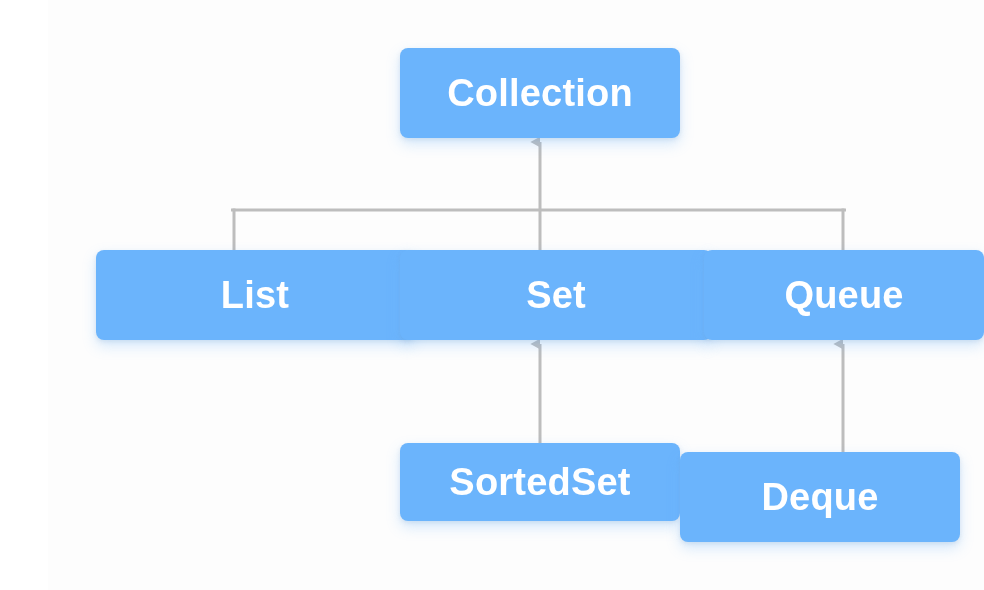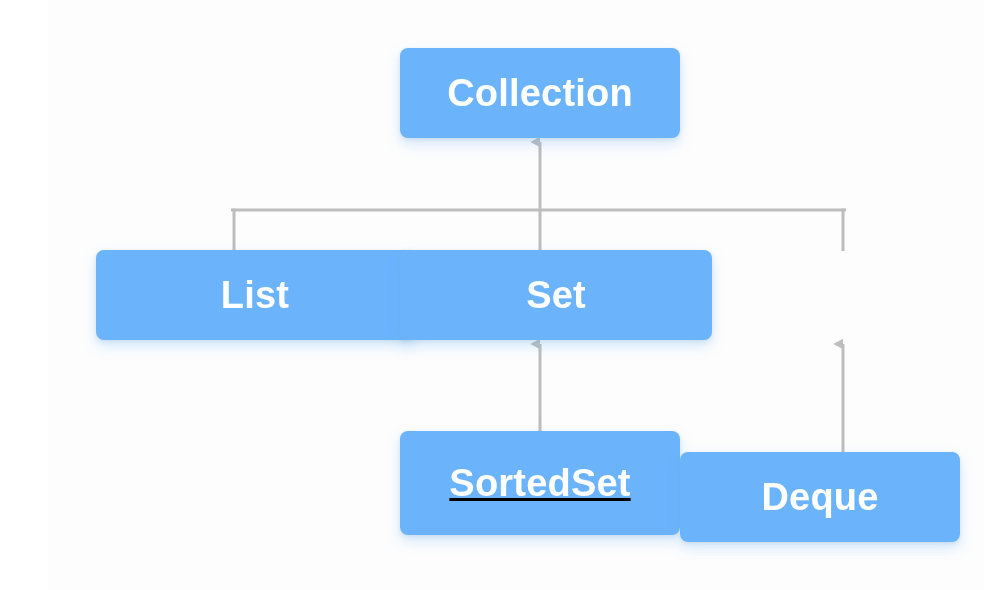--- a/index.html
+++ b/index.html
@@ -45,21 +45,21 @@
     line-height: 1;
     letter-spacing: 0.2px;
     white-space: nowrap;
     -webkit-font-smoothing: antialiased;
   }
   
   #node-collection { left: 352px; top: 48px;  width: 280px; height: 90px; }
   #node-list       { left: 48px;  top: 250px; width: 318px; height: 90px; }
   #node-set        { left: 352px; top: 250px; width: 312px; height: 90px; text-align: center; }
   #node-queue      { left: 656px; top: 250px; width: 280px; height: 90px; }
-  #node-sortedset  { left: 352px; top: 431px; width: 280px; height: 104px; text-decoration: underline; }
+  #node-sortedset  { left: 352px; top: 443px; width: 280px; height: 78px; }
   #node-deque      { left: 632px; top: 452px; width: 280px; height: 90px; }
 </style>
 </head>
 <body>
 
 <div id="diagram-canvas">
 
   <svg id="edge-layer" viewBox="0 0 984 590" width="984" height="590" aria-hidden="true">
     <defs>
       <marker id="arrowhead" markerWidth="11" markerHeight="10" refX="5.5" refY="9.6" orient="auto" markerUnits="userSpaceOnUse">
@@ -101,20 +101,23 @@
   </div>
 
   <div class="node" id="node-list">
     <span class="node-label">List</span>
   </div>
 
   <div class="node" id="node-set">
     <span class="node-label">Set</span>
   </div>
 
+  <div class="node" id="node-queue">
+    <span class="node-label">Queue</span>
+  </div>
 
   <div class="node" id="node-sortedset">
     <span class="node-label">SortedSet</span>
   </div>
 
   <div class="node" id="node-deque">
     <span class="node-label">Deque</span>
   </div>
 
 </div>

